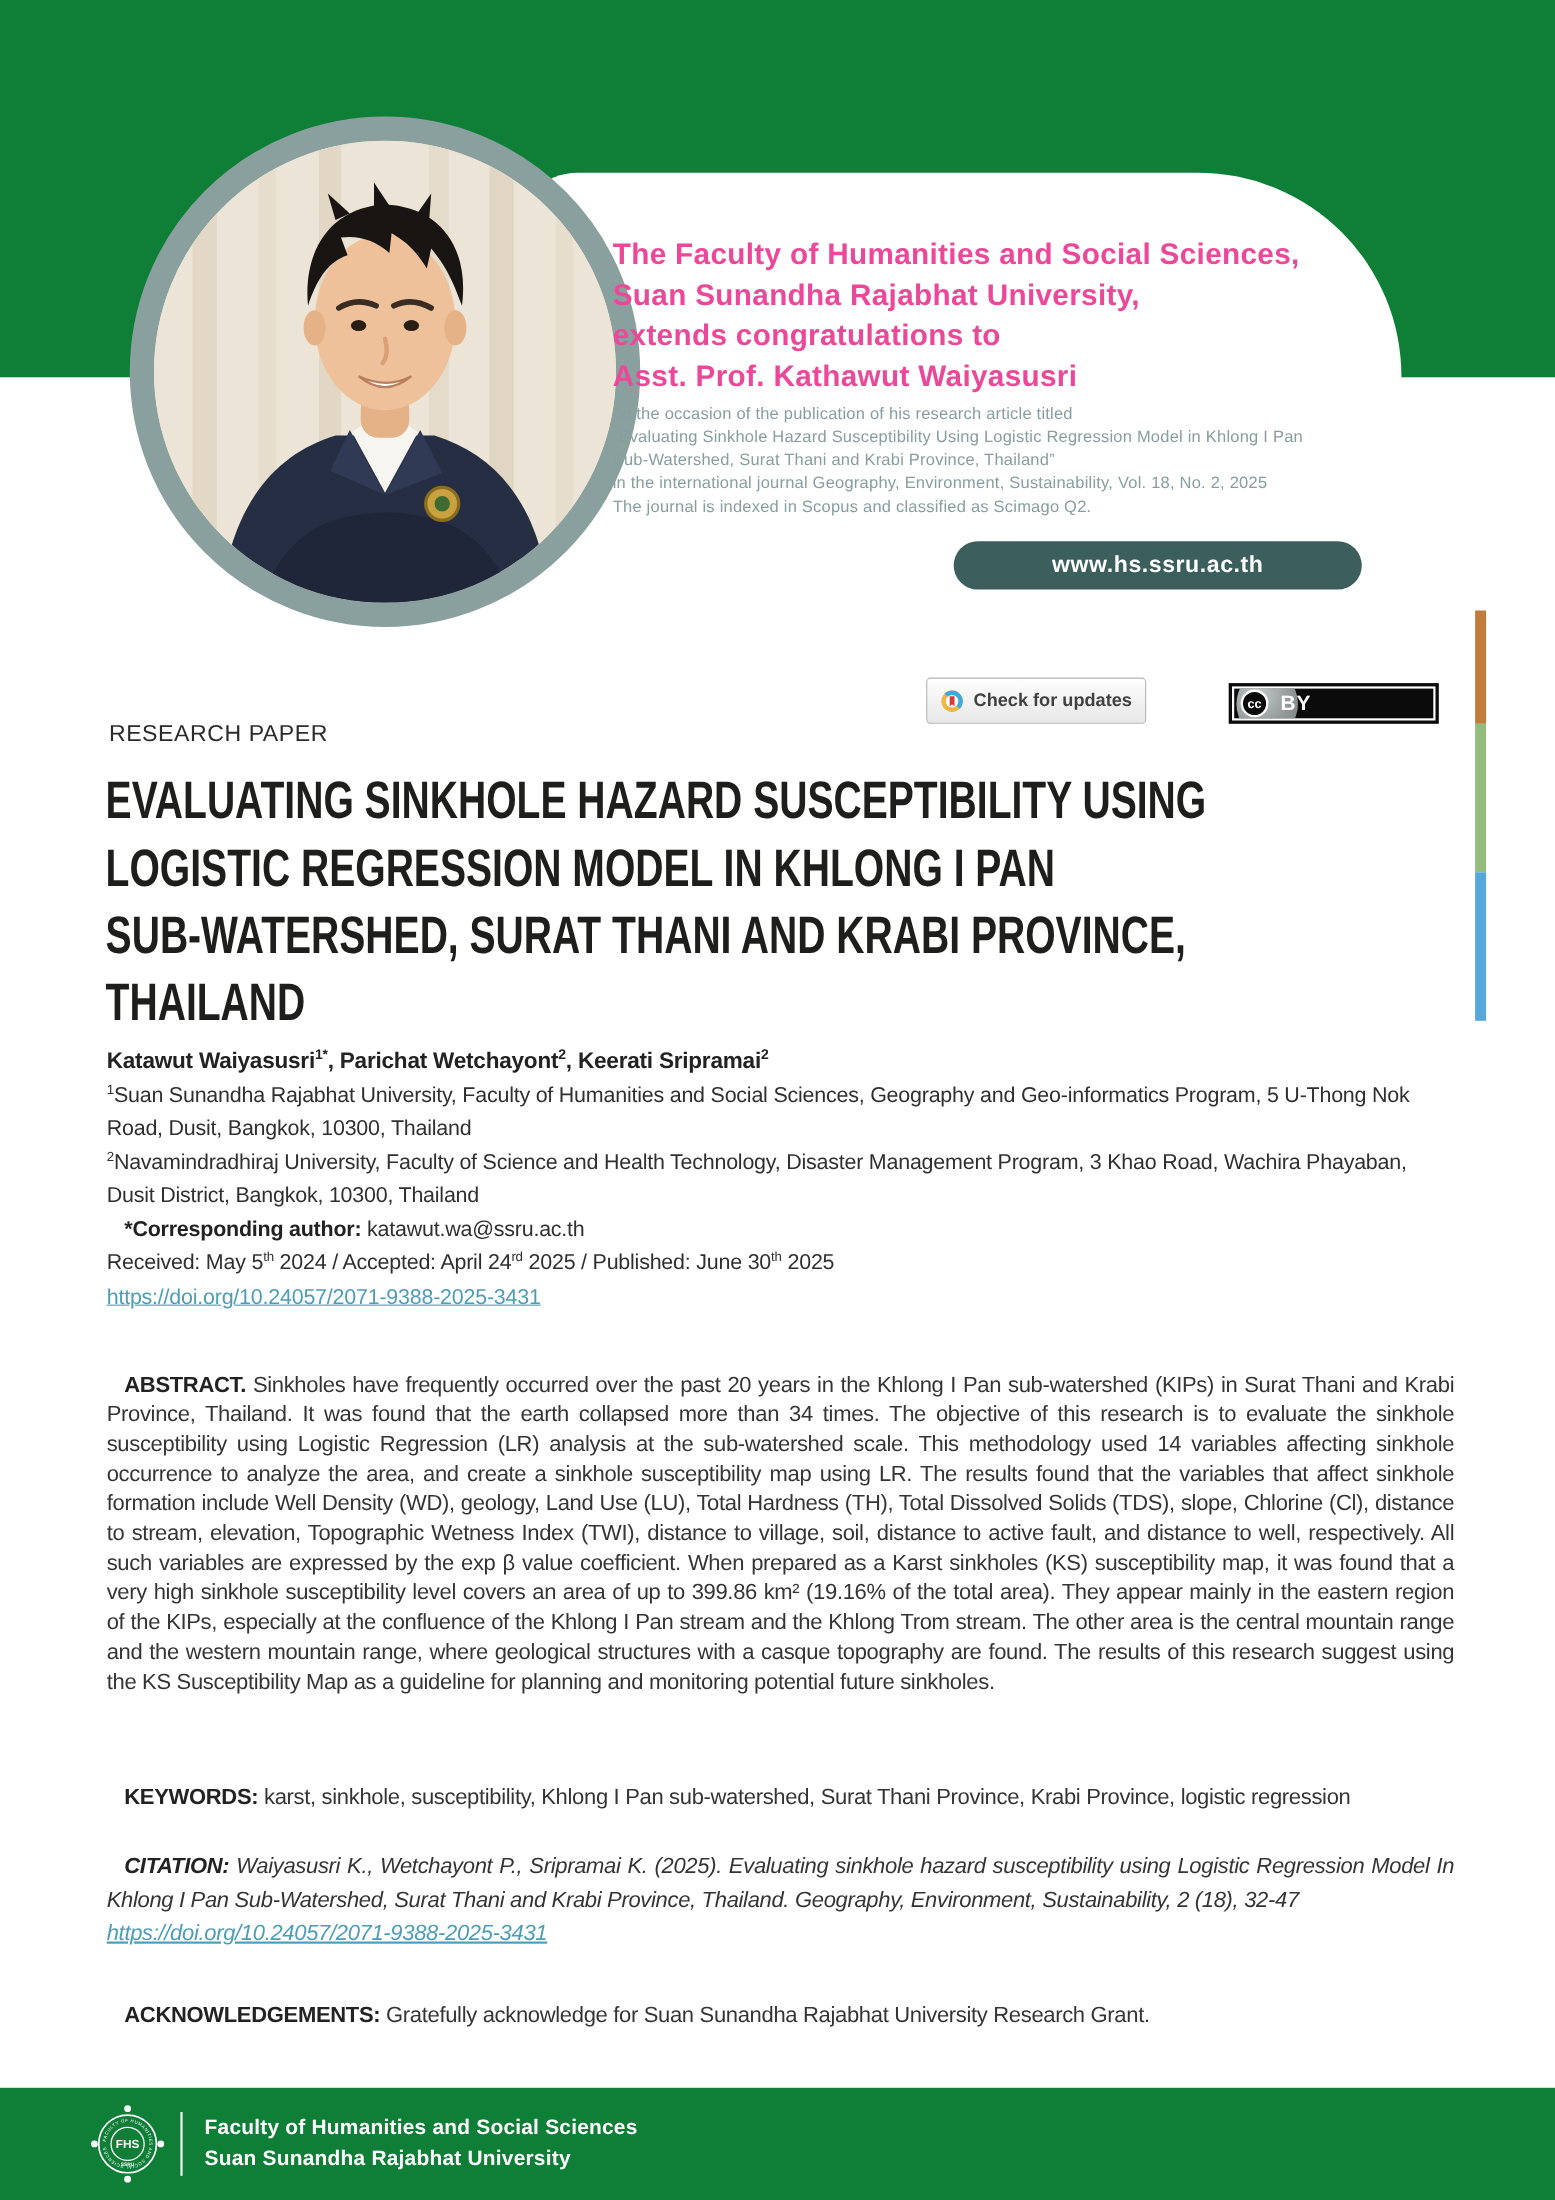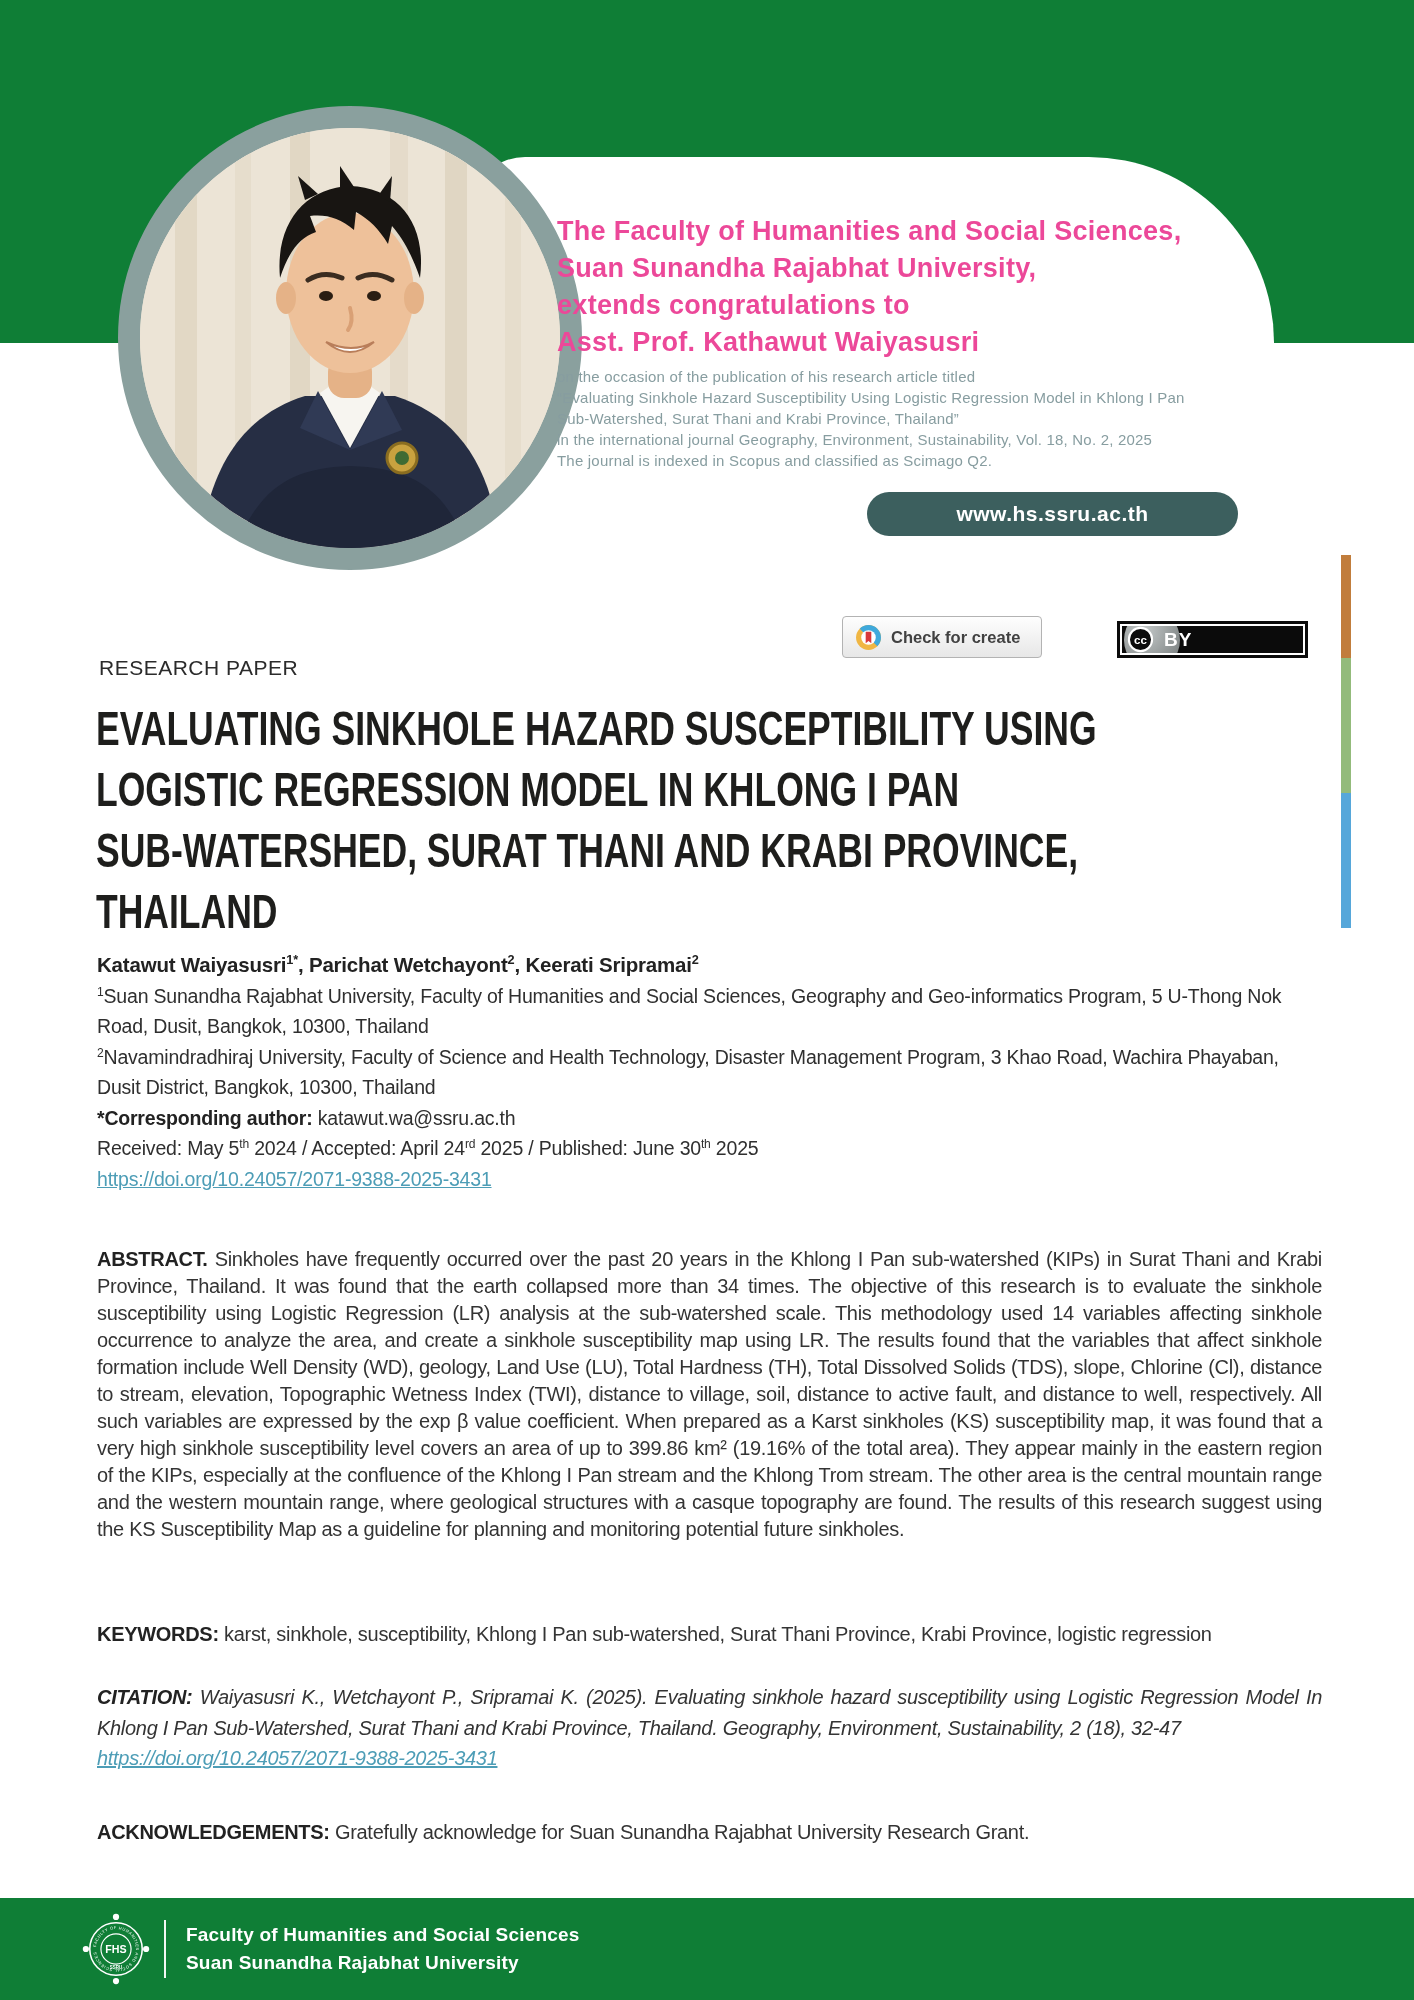--- a/index.html
+++ b/index.html
@@ -46,21 +46,21 @@
   
   .kicker { position:absolute; left:99px; top:656px; font-size:21px; color:#2b2b2b; letter-spacing:0.5px; }
   .title  { position:absolute; left:96px; top:698px; color:#1e1e1c; }
   .title .tl { white-space:nowrap; font-size:48px; font-weight:700; line-height:61px;
                transform:scaleX(0.74); transform-origin:0 0; letter-spacing:0; }
 
   .info { position:absolute; left:97px; top:950px; width:1225px; font-size:19.5px; line-height:30.5px;
           color:#2f2f2f; letter-spacing:-0.2px; }
   .info .authors { font-weight:700; font-size:20.5px; color:#222222; }
   sup { font-size:62%; vertical-align:super; line-height:0; }
-  .info b, .block b { font-weight:700; color:#222222; }
+  .info b, .block b { font-weight:700; color:#222222;margin-left:16px; }
   .doi-link { color:#4d9db6; text-decoration:underline; cursor:pointer; }
 
   .abstract { position:absolute; left:97px; top:1246px; width:1225px; font-size:20px; line-height:27px;
               text-align:justify; color:#343434; letter-spacing:-0.3px; }
   .block-keywords { position:absolute; left:97px; top:1620px; width:1225px; font-size:20px; line-height:28px;
                     color:#343434; letter-spacing:-0.3px; }
   .block-citation { position:absolute; left:97px; top:1682px; width:1225px; font-size:20px; line-height:30.5px;
                     text-align:justify; color:#343434; letter-spacing:-0.3px;font-style:italic; }
   .block-citation .doi-link { display:block; text-align:left; }
   .block-ack { position:absolute; left:97px; top:1818px; width:1225px; font-size:20px; line-height:28px;
@@ -151,21 +151,21 @@
 
   <div class="crossref-badge">
     <svg width="27" height="27" viewBox="0 0 26 26">
       <circle cx="13" cy="13" r="12" fill="#f0b643"></circle>
       <g transform="rotate(-45 13 13)">
         <path d="M13 1 a12 12 0 0 1 0 24 z" fill="#3fa9dc"></path>
       </g>
       <circle cx="13" cy="13" r="7" fill="#ffffff"></circle>
       <path d="M10.3 7.5 h5.4 v11 l-2.7 -2.2 l-2.7 2.2 z" fill="#d8383a"></path>
     </svg>
-    <span class="cr-label">Check for create</span>
+    <span class="cr-label">Check for updates</span>
   </div>
 
   <div class="cc-badge">
     <div class="cc-inner">
       <span class="cc-sheen"></span>
       <svg width="27" height="27" viewBox="0 0 28 28" style="position:relative">
         <circle cx="14" cy="14" r="12" fill="#0b0b0b" stroke="#ffffff" stroke-width="2.2"></circle>
         <text x="14" y="18.5" text-anchor="middle" font-size="12" font-weight="bold" fill="#ffffff" font-family="'Liberation Sans','DejaVu Sans',sans-serif">cc</text>
       </svg>
       <span class="cc-by">BY</span>

